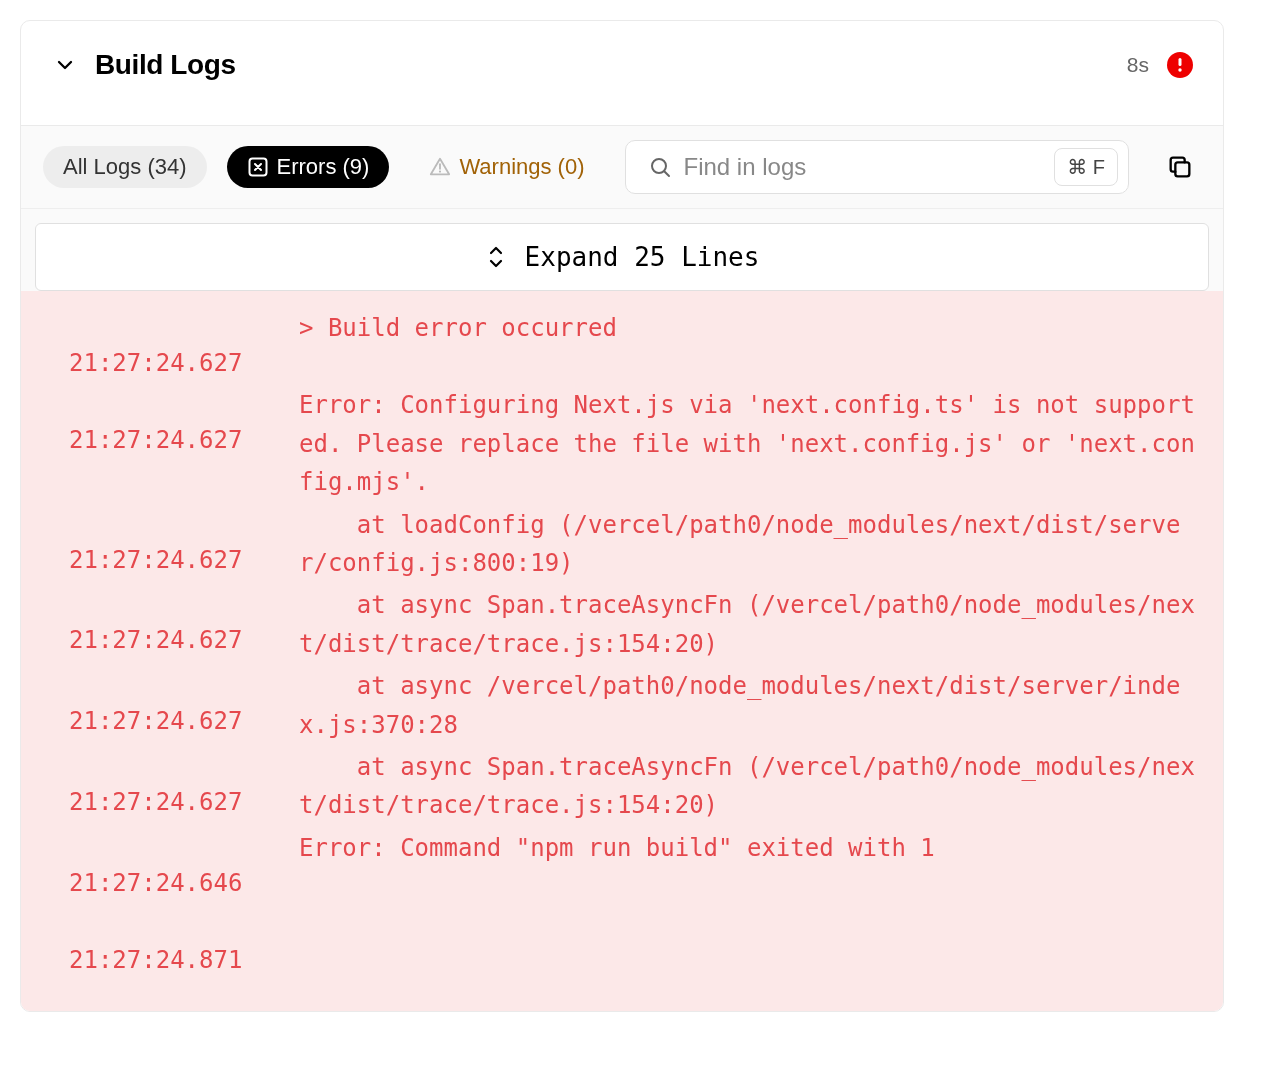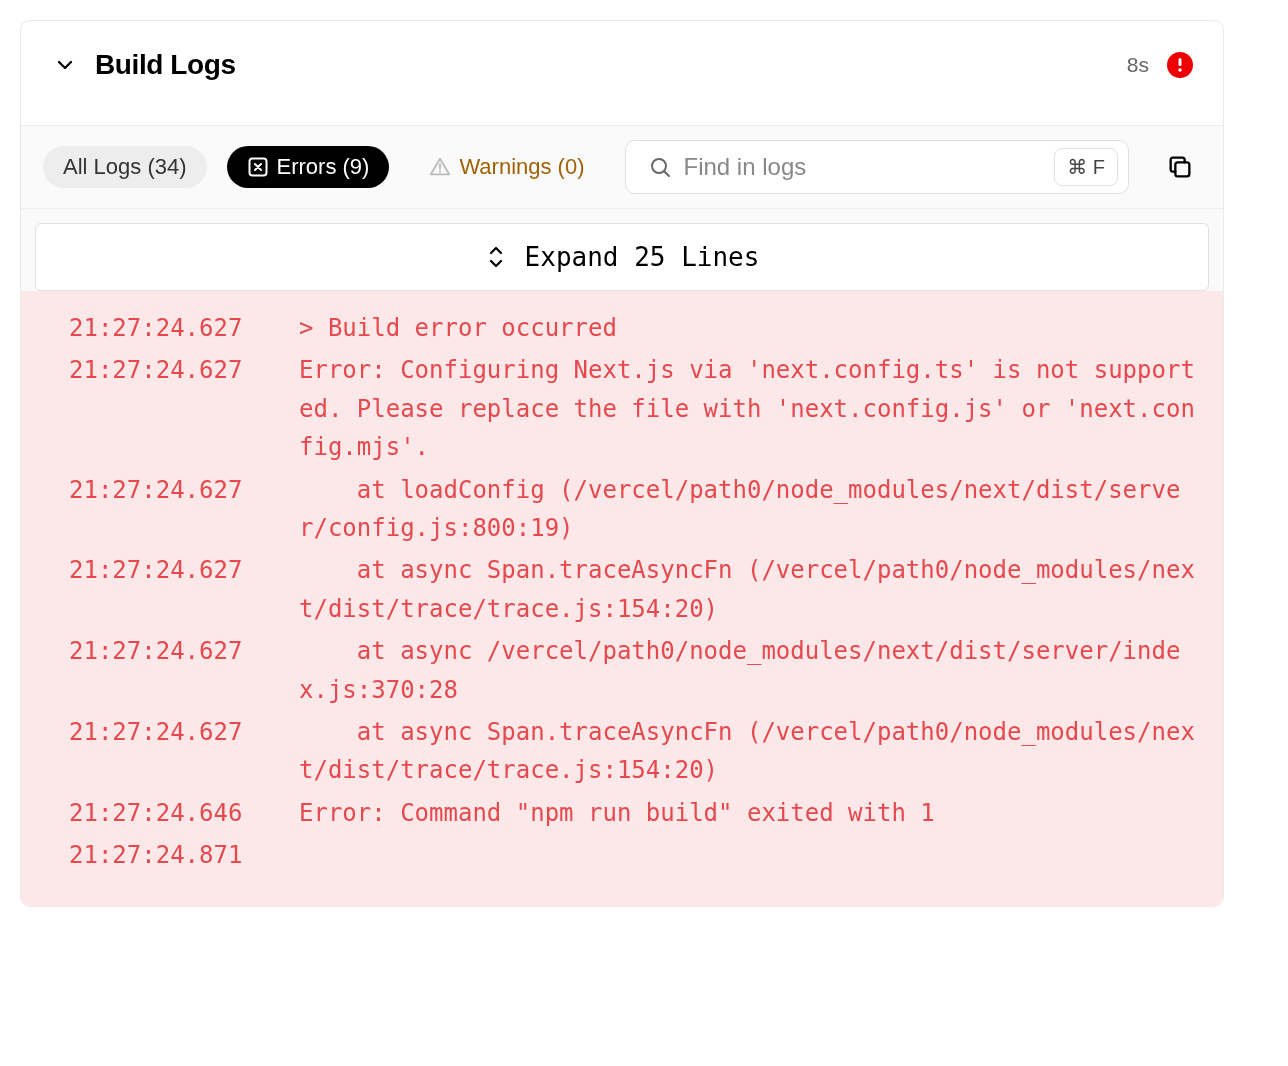--- a/index.html
+++ b/index.html
@@ -175,20 +175,21 @@
   }
   .log-line {
     display: flex;
     align-items: flex-start;
     margin-bottom: 4px;
   }
   .ts {
     width: 230px;
     flex-shrink: 0;
     white-space: nowrap;
+    margin-top: 35px;
   }
   .msg {
     flex: 1;
     word-break: break-all;
     white-space: pre-wrap;
   }
 </style>
 </head>
 <body>
 

